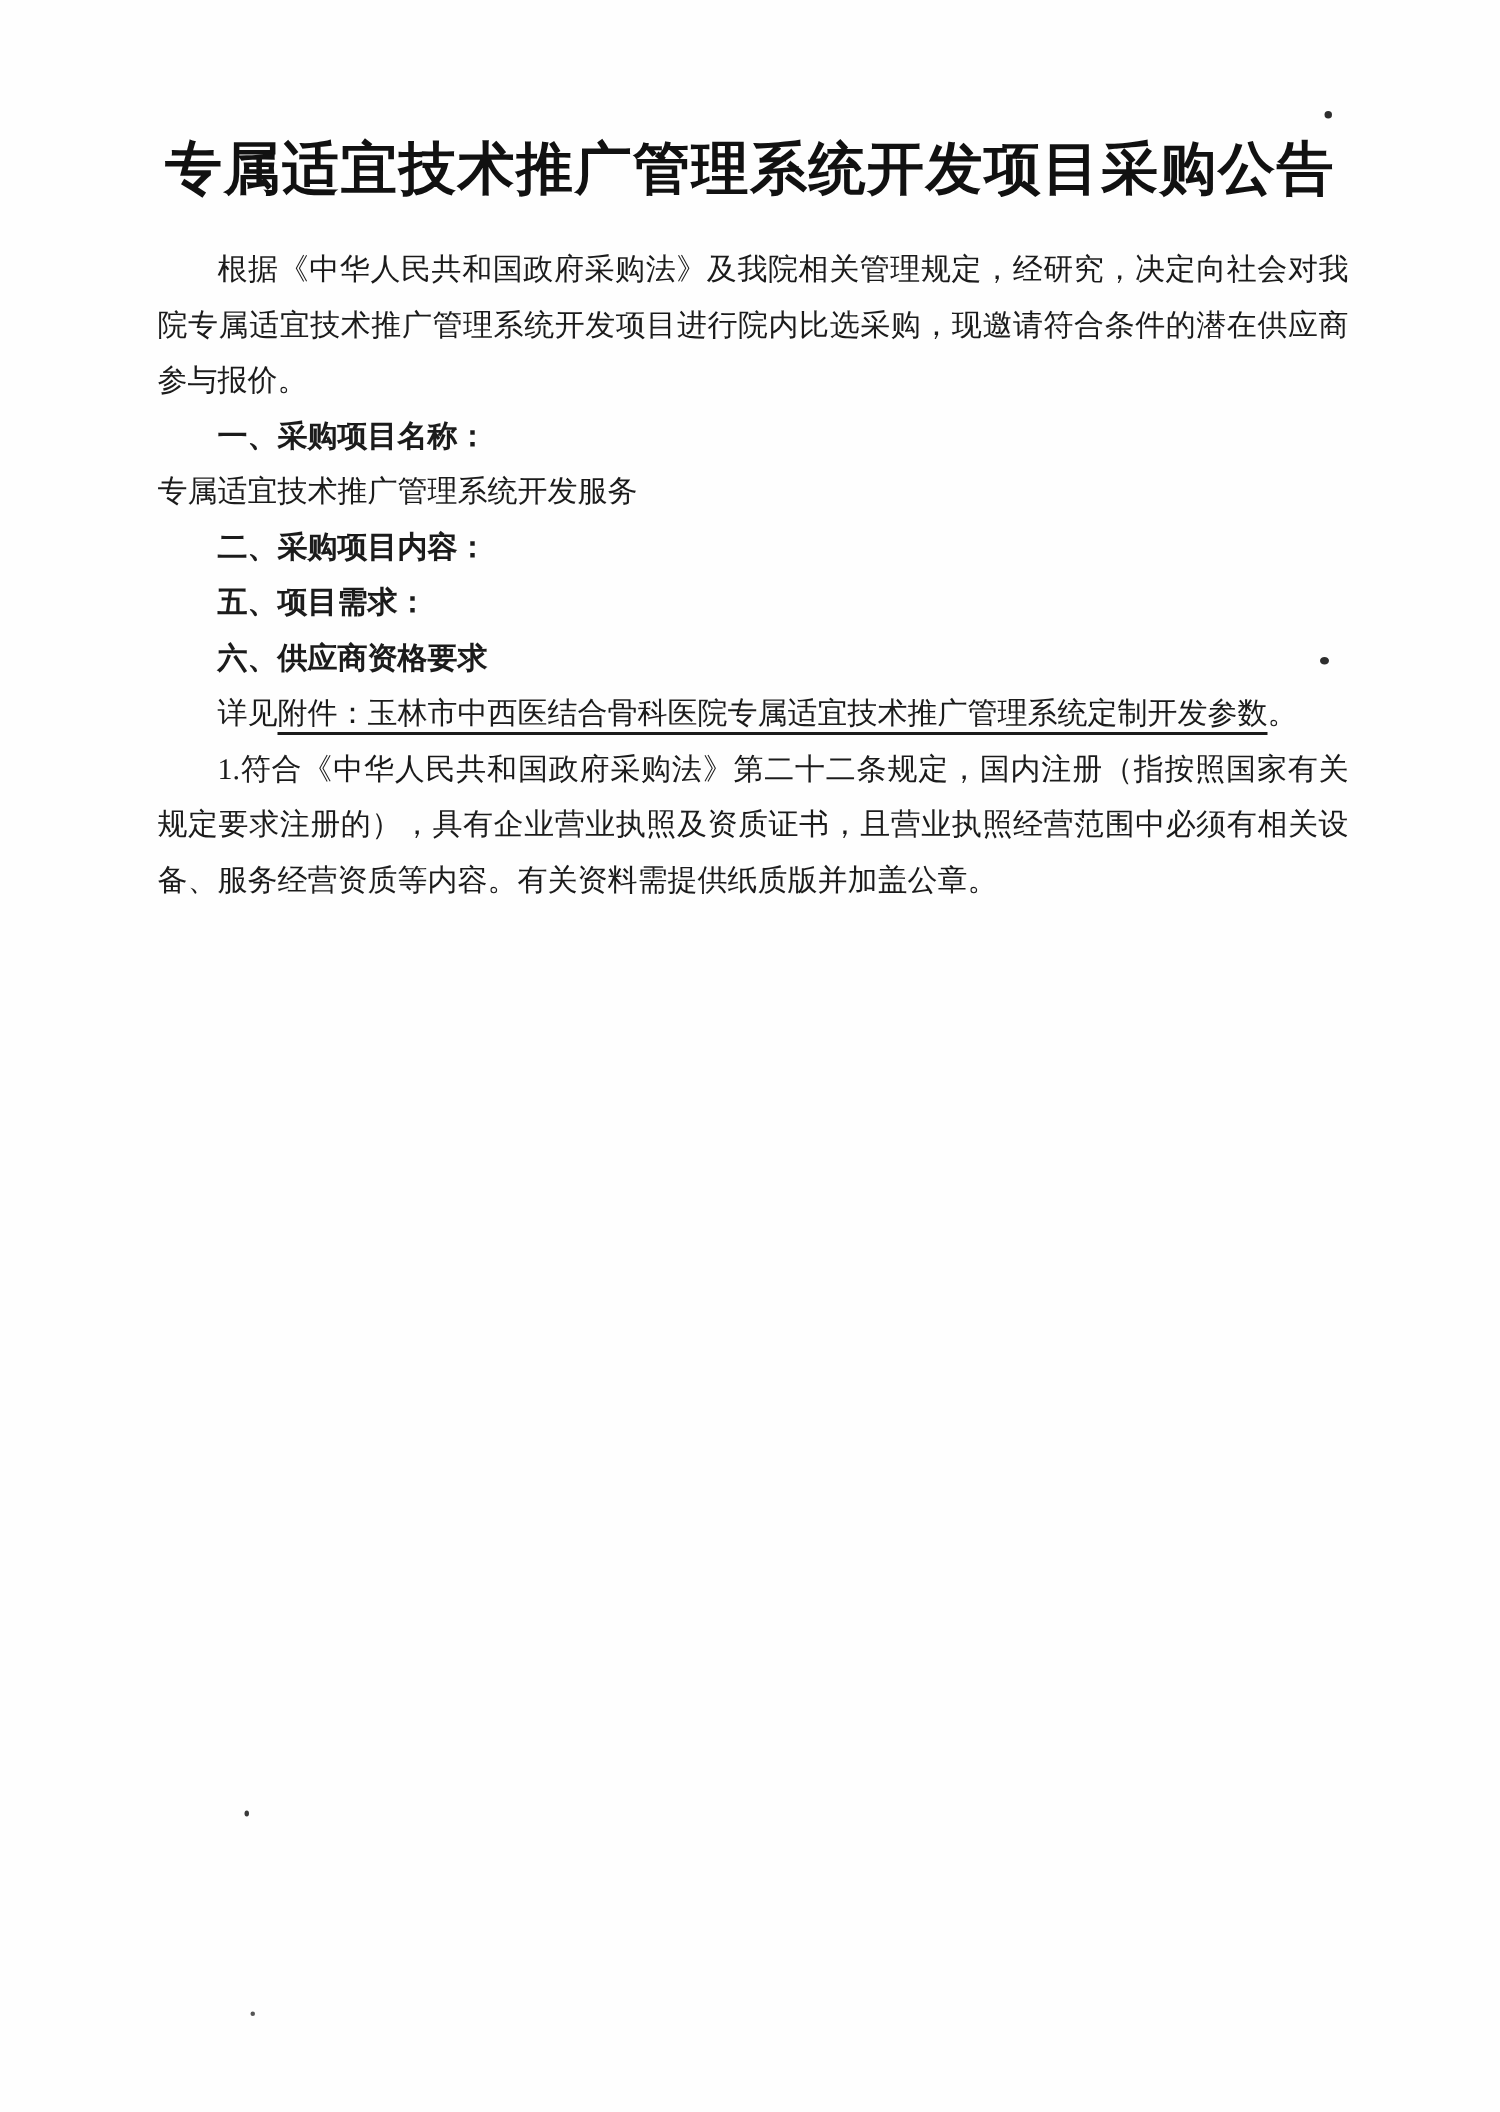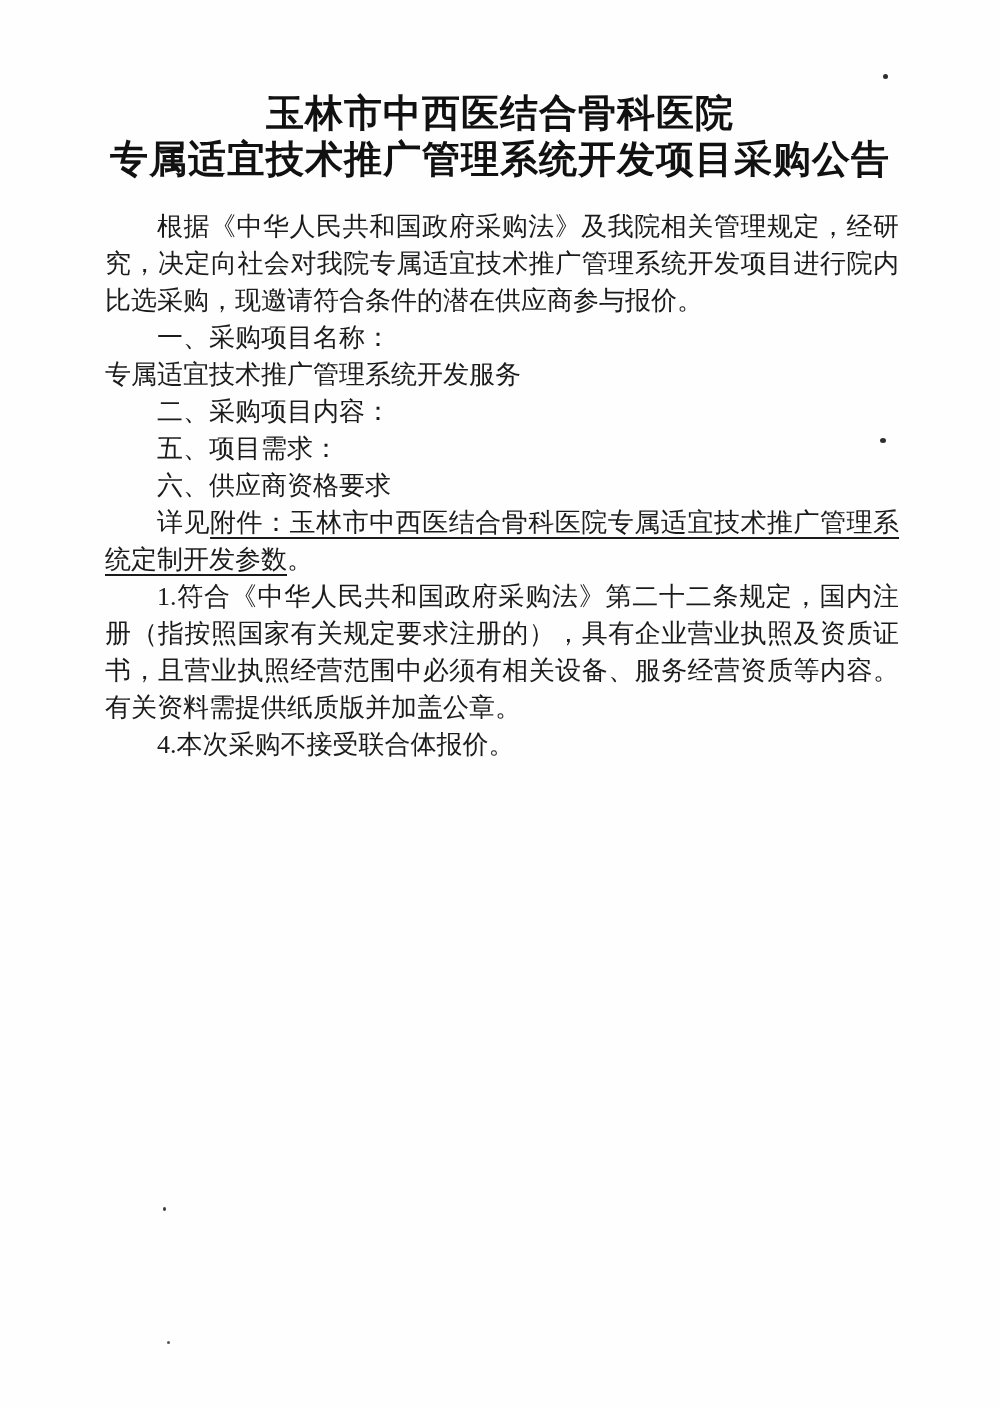--- a/index.html
+++ b/index.html
@@ -16,28 +16,28 @@
     padding-top: 90px;
     text-align: center;
     font-weight: 700;
     font-size: 38px;
     line-height: 46px;
     letter-spacing: 1px;
     color: #111111;
   }
   .content {
     margin: 26px 101px 0 105px;
-    font-size: 26px;
+    font-size: 20px;
     line-height: 37px;
     text-align: justify;
     text-justify: inter-character;
   }
   p.para { margin: 0; padding: 0; }
   .indent { text-indent: 2em; }
-  .bold { font-weight: 400; }
+  .bold { font-weight: 700; }
   .u {
     text-decoration: underline;
     text-underline-offset: 6px;
     text-decoration-thickness: 2px;
   }
   .dot {
     position: absolute;
     background: #2e2e2e;
     border-radius: 50%;
   }
@@ -50,21 +50,20 @@
 <body>
 
 <div class="page">
 
   <span class="dot dot-1"></span>
   <span class="dot dot-2"></span>
   <span class="dot dot-3"></span>
   <span class="dot dot-4"></span>
 
   <header class="doc-title">
-    <div>玉林市中西医结合骨科医院</div>
     <div>专属适宜技术推广管理系统开发项目采购公告</div>
   </header>
 
   <main class="content">
 
     <p class="para indent">根据《中华人民共和国政府采购法》及我院相关管理规定，经研究，决定向社会对我院专属适宜技术推广管理系统开发项目进行院内比选采购，现邀请符合条件的潜在供应商参与报价。</p>
 
     <p class="para indent"><span class="bold">一、采购项目名称：</span></p>
 
     <p class="para">专属适宜技术推广管理系统开发服务</p>
@@ -72,16 +71,15 @@
 
 
 
     <p class="para indent"><span class="bold">五、项目需求：</span></p>
 
     <p class="para indent"><span class="bold">六、供应商资格要求</span></p>
 
     <p class="para indent"><span>详见</span><span class="u">附件：玉林市中西医结合骨科医院专属适宜技术推广管理系统定制开发参数</span><span>。</span></p>
 
     <p class="para indent">1.符合《中华人民共和国政府采购法》第二十二条规定，国内注册（指按照国家有关规定要求注册的），具有企业营业执照及资质证书，且营业执照经营范围中必须有相关设备、服务经营资质等内容。有关资料需提供纸质版并加盖公章。</p>
-    <p class="para indent">4.本次采购不接受联合体报价。</p>
 
   </main>
 </div>
 
 </body></html>

